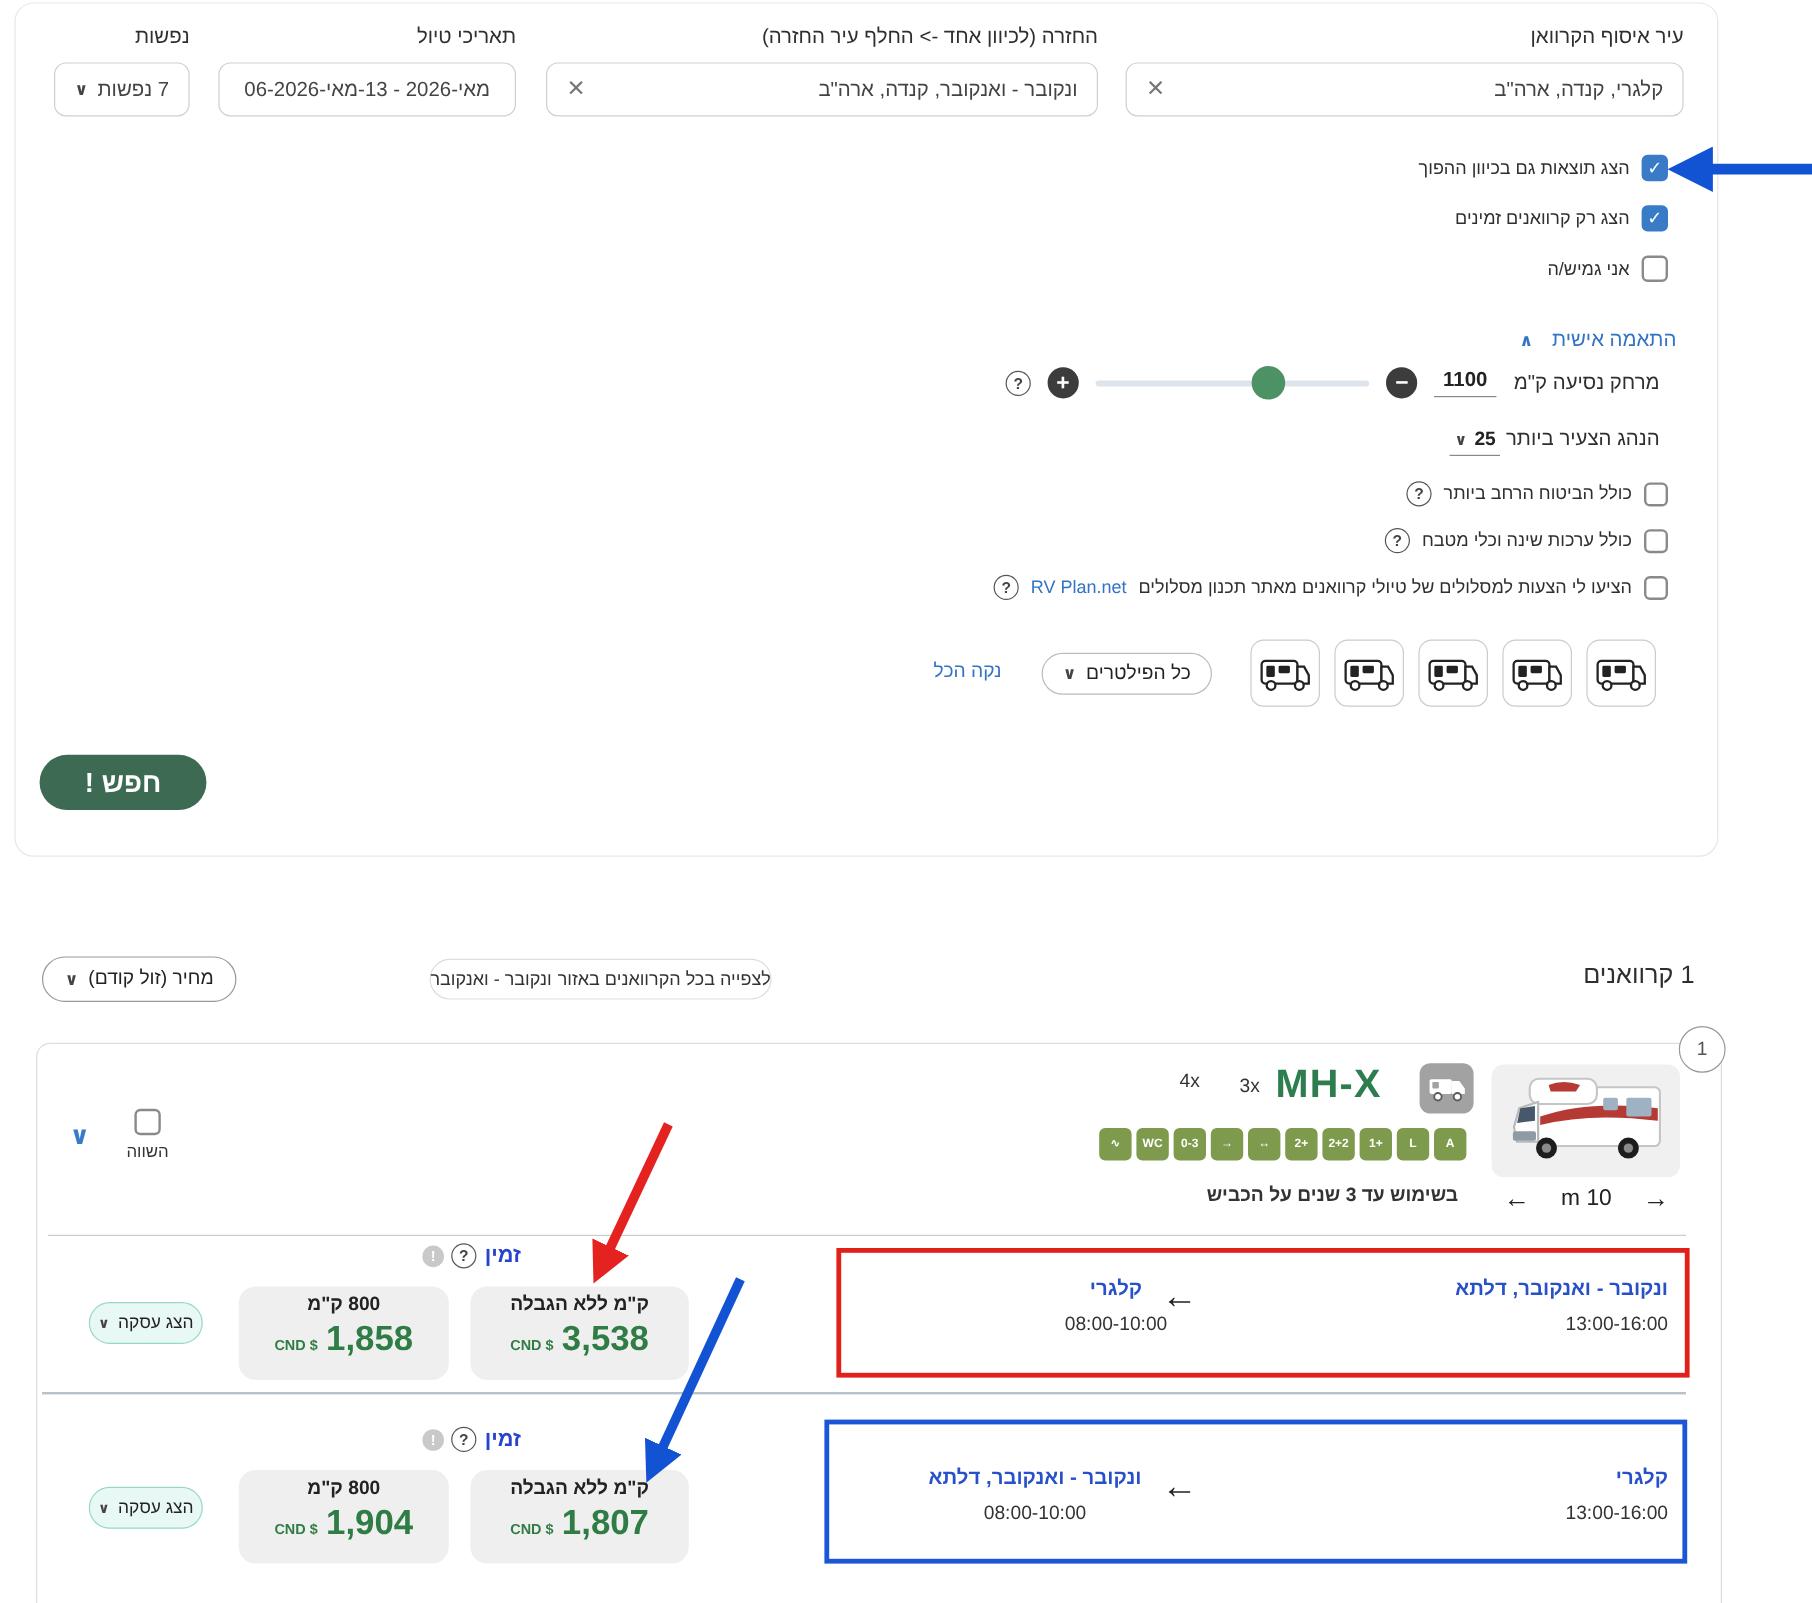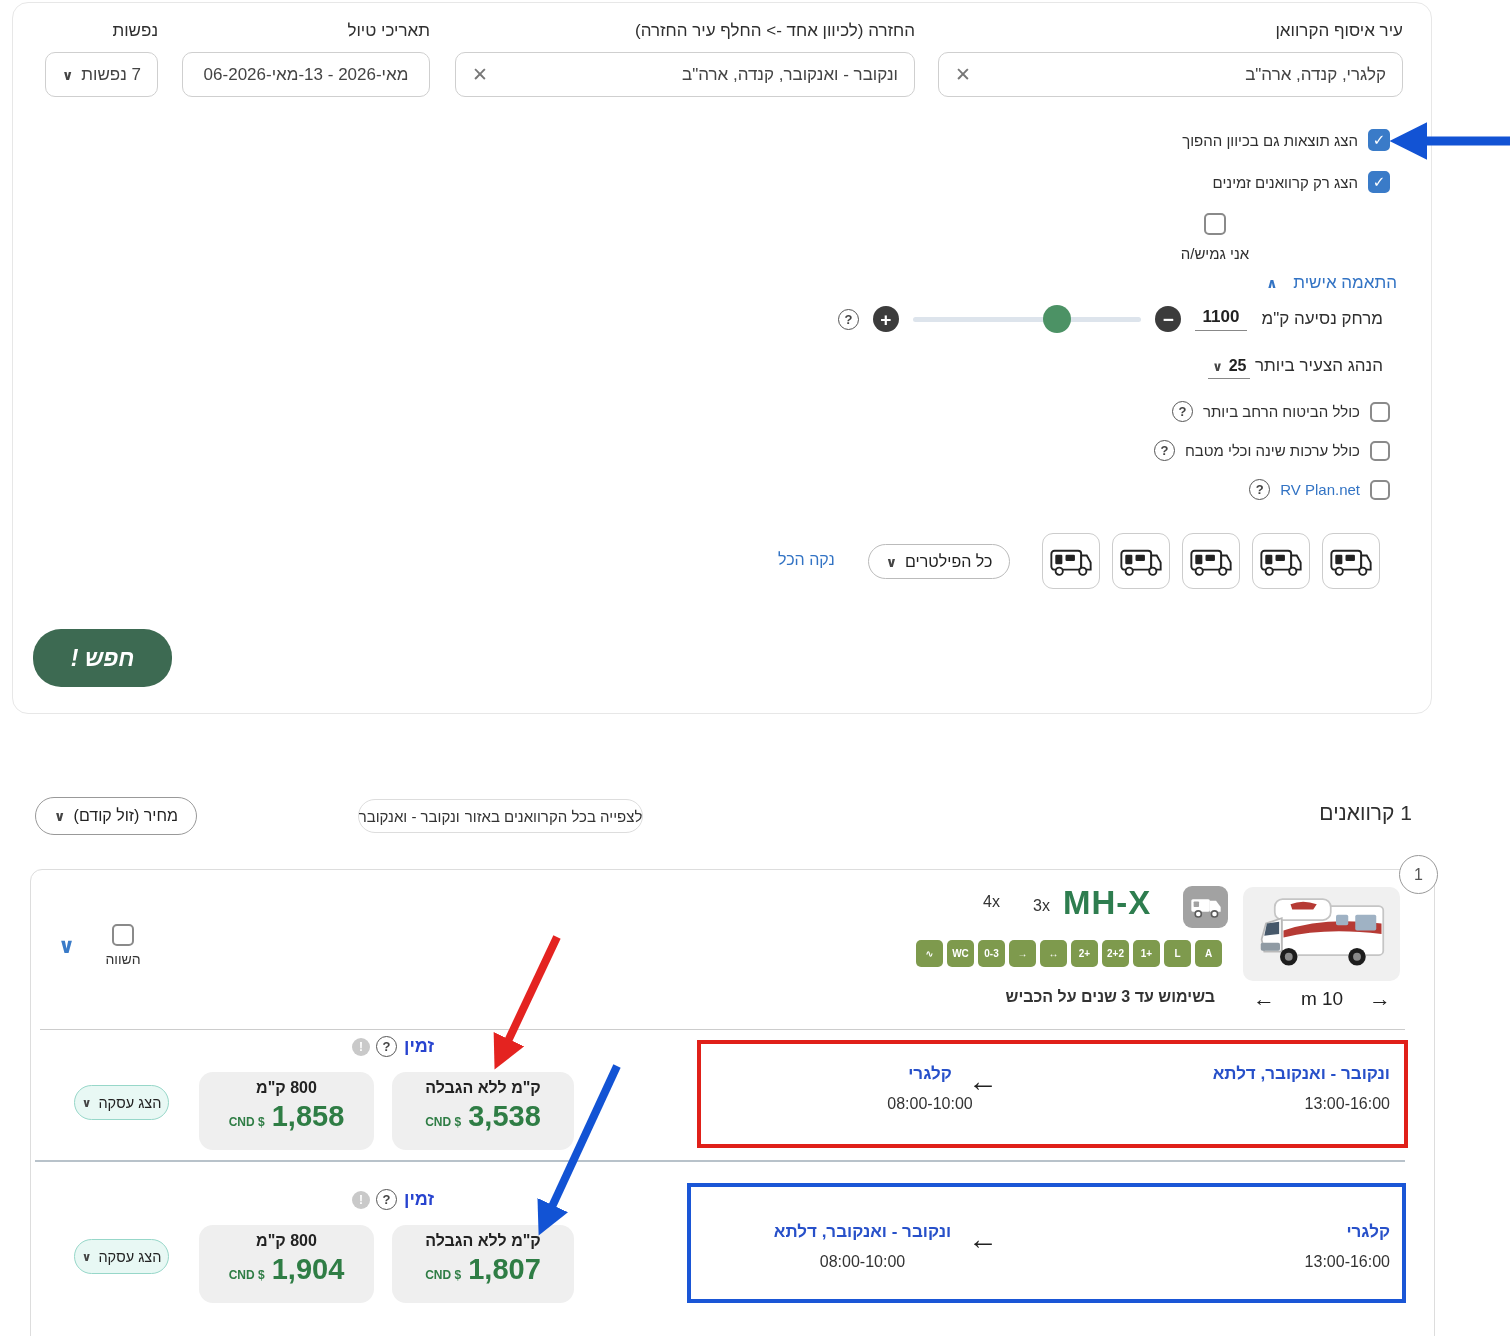--- a/index.html
+++ b/index.html
@@ -147,21 +147,21 @@
 </div>
 
 <div class="abs cbrow" style="left:1040px;top:129px;width:350px;justify-content:flex-start;">
   <span class="cb checked">✓</span>
   <span class="cblabel">הצג תוצאות גם בכיוון ההפוך</span>
 </div>
 <div class="abs cbrow" style="left:1040px;top:171px;width:350px;">
   <span class="cb checked">✓</span>
   <span class="cblabel">הצג רק קרוואנים זמינים</span>
 </div>
-<div class="abs cbrow" style="left:1040px;top:213px;width:350px;flex-direction:column;">
+<div class="abs cbrow" style="left:1040px;top:213px;width:350px;">
   <span class="cb"></span>
   <span class="cblabel">אני גמיש/ה</span>
 </div>
 
 <div class="abs" style="left:1197px;top:273px;width:200px;text-align:right;font-size:17px;">
   <span class="link" style="font-weight:400;margin-left:11px;">התאמה אישית</span>
   <span class="link" style="font-weight:700;font-size:14px;">∧</span>
 </div>
 
 <div class="abs slider-row" style="left:838px;top:306px;width:545px;justify-content:flex-start;">
@@ -188,20 +188,21 @@
   <span class="cblabel">כולל הביטוח הרחב ביותר</span>
   <span class="qcirc">?</span>
 </div>
 <div class="abs cbrow" style="left:1040px;top:440px;width:350px;">
   <span class="cb small"></span>
   <span class="cblabel">כולל ערכות שינה וכלי מטבח</span>
   <span class="qcirc">?</span>
 </div>
 <div class="abs cbrow" style="left:790px;top:479px;width:600px;">
   <span class="cb small"></span>
+  <span class="cblabel">הציעו לי הצעות למסלולים של טיולי קרוואנים מאתר תכנון מסלולים</span>
   <span class="cblabel link">RV Plan.net</span>
   <span class="qcirc">?</span>
 </div>
 
 <svg width="0" height="0" style="position:absolute">
   <symbol id="rv-outline" viewBox="0 0 56 44">
     <rect x="3" y="9" width="38" height="24" rx="4" fill="#fff" stroke="#222" stroke-width="2.4"></rect>
     <path d="M41 15 h7 l5 9 v9 h-12 z" fill="#fff" stroke="#222" stroke-width="2.4"></path>
     <rect x="8" y="14" width="9" height="12" rx="1.5" fill="#222"></rect>
     <rect x="21" y="14" width="12" height="8" rx="1.5" fill="#222"></rect>
@@ -234,21 +235,21 @@
       <use href="#rv-outline"></use>
     </svg>
   </div>
 
 <div class="abs pill-btn" style="left:868px;top:544px;width:142px;height:35px;">
   <span>כל הפילטרים</span>
   <span class="chev">∨</span>
 </div>
 <div class="abs link" style="left:778px;top:551px;font-size:16px;">נקה הכל</div>
 
-<button class="abs search-btn" style="left:33px;top:629px;width:139px;height:58px;font-style:italic;">חפש !</button>
+<button class="abs search-btn" style="left:33px;top:629px;width:139px;height:46px;">חפש !</button>
 
 <div class="abs res-title" style="left:1112px;top:801px;width:300px;">1 קרוואנים</div>
 
 <div class="abs viewall" style="left:358px;top:799px;width:285px;height:34px;">
   <span>לצפייה בכל הקרוואנים באזור</span>
   <span style="font-weight:400;">ונקובר - ואנקובר</span>
 </div>
 
 <div class="abs sort-dd" style="left:35px;top:797px;width:162px;height:38px;">
   <span>מחיר (זול קודם)</span>

